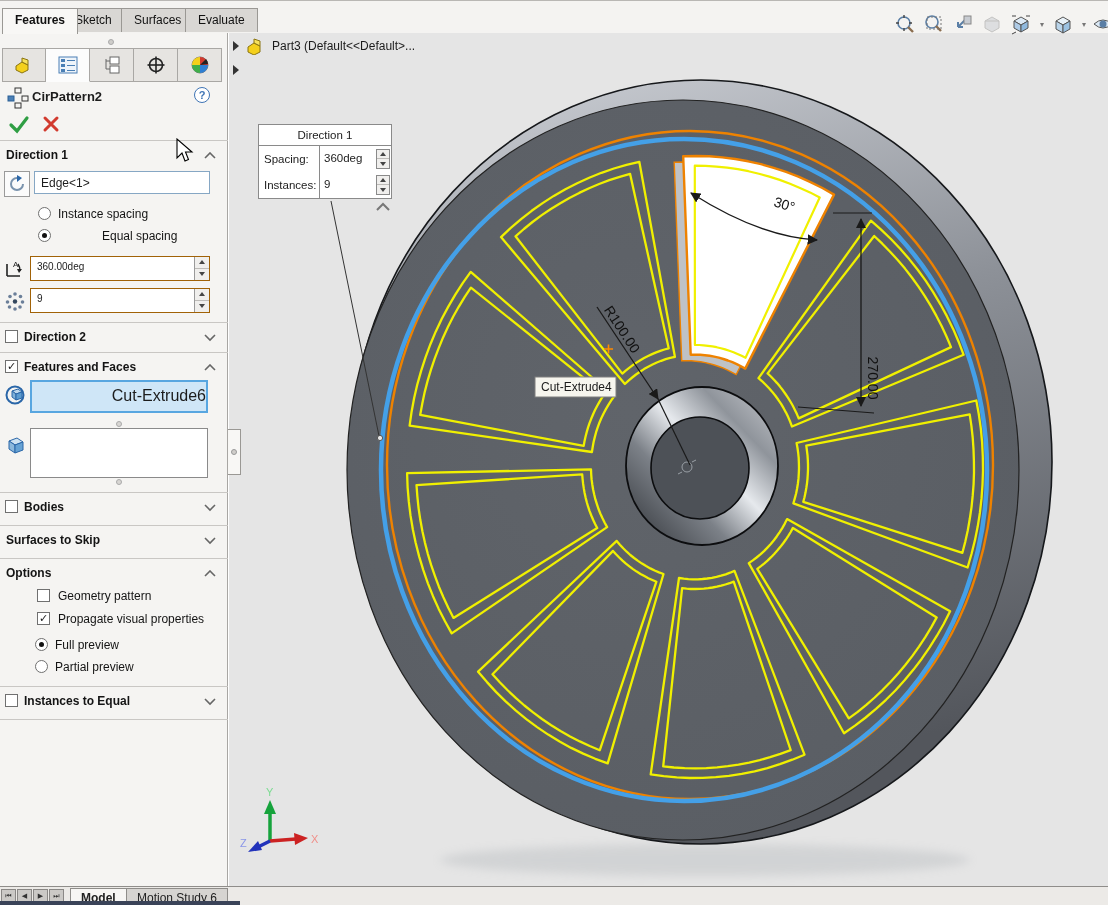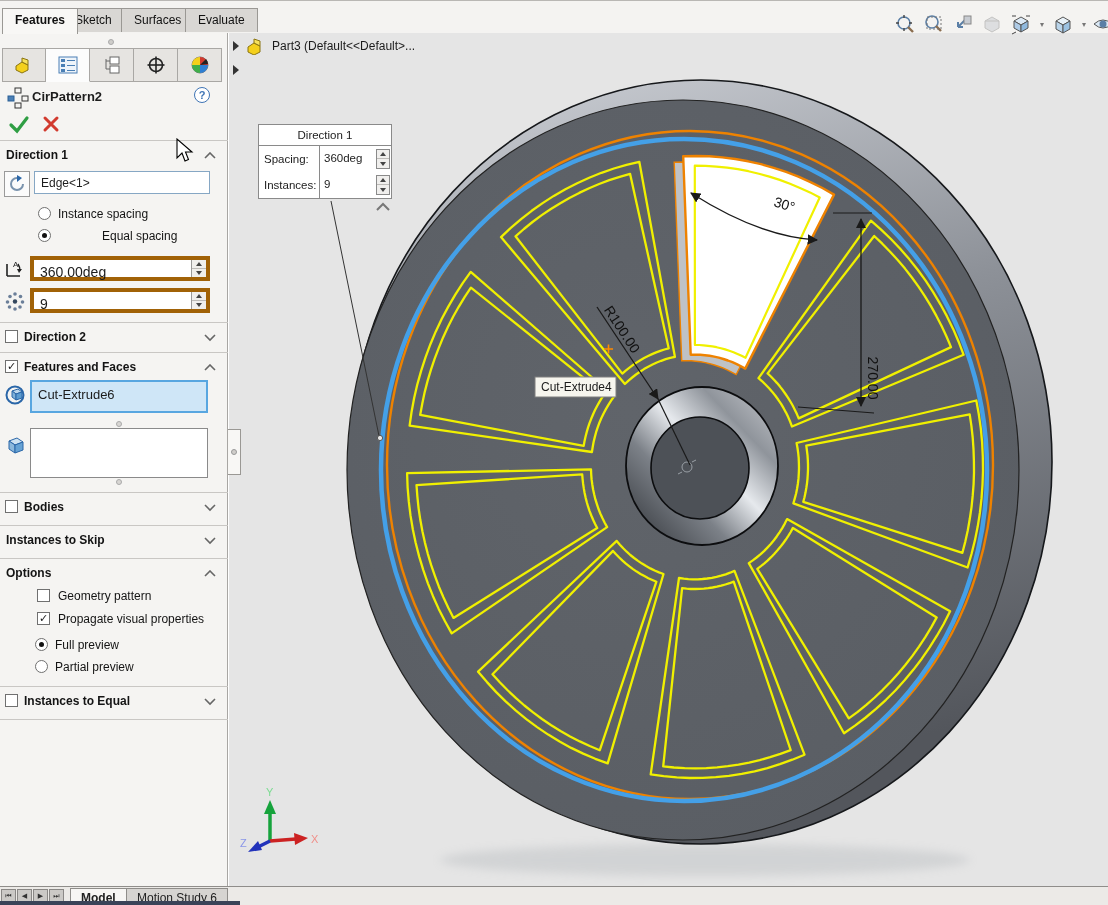--- a/index.html
+++ b/index.html
@@ -33,32 +33,32 @@
   .gh .t { position:absolute; left:6px; top:3px; font-weight:bold; color:#141414; }
   .gh .t2 { left:24px; }
   .chev { position:absolute; right:12px; top:7px; }
   .cb { position:absolute; width:13px; height:13px; background:#fff; border:1px solid #707070; font-size:11px;
     line-height:11px; text-align:center; color:#1a1a1a; }
   .cb.on::after { content:"✓"; font-weight:bold; }
   .radio { position:absolute; width:13px; height:13px; background:#fff; border:1px solid #707070; border-radius:50%; }
   .radio.on::after { content:""; position:absolute; left:3px; top:3px; width:5px; height:5px; border-radius:50%; background:#111; }
   .lbl { position:absolute; font-size:12px; color:#141414; white-space:nowrap; }
   .field { position:absolute; background:#fff; border:1px solid #86a7c4; font-size:12px; padding:4px 4px 0 6px; }
-  .spinfield { position:absolute; background:#fff; border:4px solid #a16207; font-size:14px; }
+  .spinfield { position:absolute; background:#fff; border:1px solid #a16207; font-size:10px; }
   .spinfield .v { position:absolute; left:6px; top:4px; }
   .spin { position:absolute; right:0; top:0; width:15px; height:100%; border-left:1px solid #9a9a9a; background:#f0efed; }
   .spin .u,.spin .d { position:absolute; left:0; width:100%; height:50%; display:flex; align-items:center; justify-content:center; }
   .spin .u { top:0; border-bottom:1px solid #bdbbb8; }
   .spin .d { bottom:0; }
   .tri-up { width:0; height:0; border-left:3px solid transparent; border-right:3px solid transparent; border-bottom:4px solid #444; }
   .tri-dn { width:0; height:0; border-left:3px solid transparent; border-right:3px solid transparent; border-top:4px solid #444; }
   .iconbtn { position:absolute; width:26px; height:26px; background:#fbfbfb; border:1px solid #9a9a9a;
     display:flex; align-items:center; justify-content:center; }
   .miniicon { position:absolute; width:24px; height:24px; display:flex; align-items:center; justify-content:center; }
-  .listbox { position:absolute; font-size:13px; }
+  .listbox { position:absolute; font-size:16px;text-align:right; }
   
   #viewport { position:absolute; left:229px; top:33px; width:879px; height:858px; background:#e5e5e5; overflow:hidden; }
   #treerow { position:absolute; left:3px; top:4px; display:flex; align-items:center; gap:6px; font-size:12px; }
   
   #splitter { position:absolute; left:228px; top:429px; width:13px; height:46px; background:#f8f7f5;
     border:1px solid #9a9894; border-left:none; z-index:6; }
   #splitter .dot { position:absolute; left:3px; top:19px; width:6px; height:6px; border-radius:50%; background:#cfcdca; border:1px solid #999; }
   
   #callout { position:absolute; left:29px; top:91px; width:134px; background:#fff; border:1px solid #8a8a8a; font-size:11.5px; }
   #callout .hd { height:21px; text-align:center; padding-top:4px; border-bottom:1px solid #8a8a8a; }
@@ -319,21 +319,21 @@
   <div class="gh" style="top:464px;padding-left:28px;">
     <div class="cb" style="left:5px; top:3px;"></div>
     <div class="t t2">Bodies</div>
     <svg class="chev" width="12" height="8">
       <polyline points="1,1 6,6 11,1" fill="none" stroke="#666" stroke-width="1.6"></polyline>
       </svg>
   </div>
   <div class="sep" style="top:492px;"></div>
 
   <div class="gh" style="top:497px;">
-    <div class="t">Instances to Skip</div>
+    <div class="t">Surfaces to Skip</div>
     <svg class="chev" width="12" height="8">
       <polyline points="1,1 6,6 11,1" fill="none" stroke="#666" stroke-width="1.6"></polyline>
       </svg>
   </div>
   <div class="sep" style="top:525px;"></div>
 
   <div class="gh" style="top:530px;">
     <div class="t">Options</div>
     <svg class="chev" width="12" height="8">
       <polyline points="1,6 6,1 11,6" fill="none" stroke="#666" stroke-width="1.6"></polyline>

